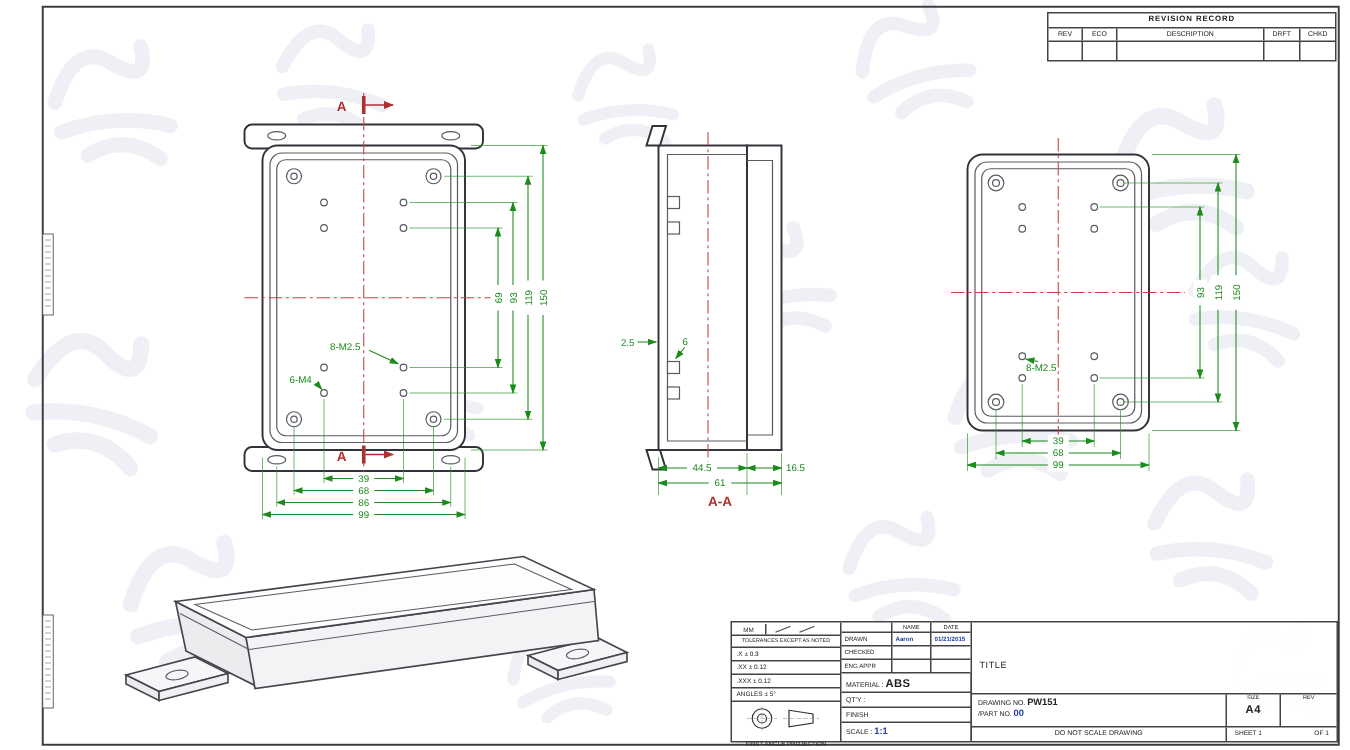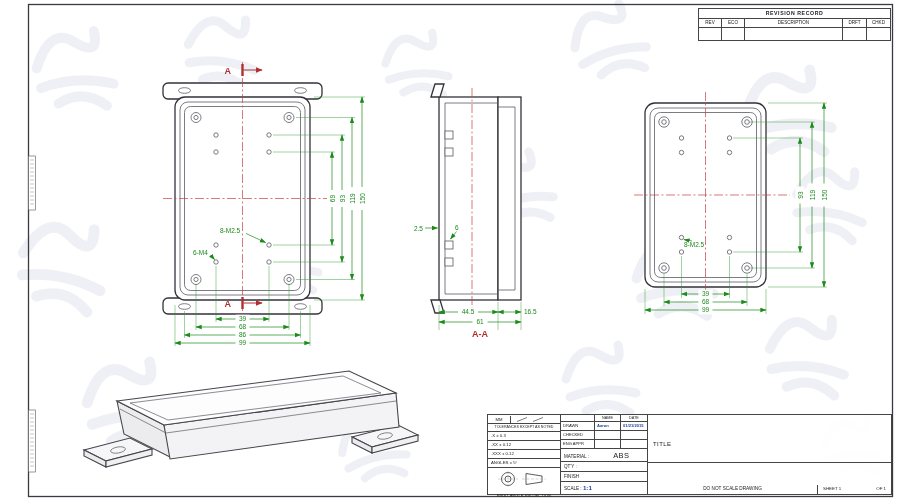--- a/index.html
+++ b/index.html
@@ -68,21 +68,21 @@
   .drow{left:160px;top:48px;width:243px;height:22px;border-bottom:1px solid #444;display:flex;}
   .dwg{width:170px;border-right:1px solid #444;padding:2px 0 0 4px;box-sizing:border-box;}
   .szc{width:36px;border-right:1px solid #444;text-align:center;box-sizing:border-box;}
   .rvc{flex:1;text-align:center;}
   .small-hd{font-size:3.7px;display:block;line-height:5px;}
   .nrow{left:160px;top:70px;width:243px;height:9px;display:flex;line-height:8px;}
   .note-c{width:170px;border-right:1px solid #444;text-align:center;font-size:4.7px;box-sizing:border-box;}
   .sheet-c{flex:1;display:flex;justify-content:space-between;padding:0 5px;font-size:4.4px;}
   .lab{font-size:4.6px;}
   .val-blue{color:#1f3f9e;font-weight:bold;}
-  .val-big{font-size:7.5px;font-weight:normal;letter-spacing:0.3px;margin-left:23px;}
+  .val-big{font-size:7.5px;font-weight:bold;letter-spacing:0.3px;}
   .val-mid{font-size:6.2px;font-weight:bold;}
 </style>
 </head>
 <body>
 
 <div class="page">
 
 <svg class="canvas" width="900" height="500" viewBox="0 0 900 500">
   <defs>
     <marker id="mG" viewBox="0 0 10 10" refX="9" refY="5" markerWidth="9" markerHeight="9" orient="auto-start-reverse">
@@ -367,20 +367,39 @@
   </div>
   <div class="tb scl">
     <span class="lab">SCALE :</span>
     <span class="val-mid val-blue">1:1</span>
   </div>
 
   <div class="tb tbox">
     <div class="tlabel">TITLE</div>
   </div>
 
+  <div class="tb drow">
+    <div class="dwg">
+      <div>
+        <span class="lab">DRAWING NO.</span>
+        <span class="val-mid">PW151</span>
+      </div>
+      <div>
+        <span class="lab">/PART NO.</span>
+        <span class="val-mid val-blue">00</span>
+      </div>
+    </div>
+    <div class="szc">
+      <span class="small-hd">SIZE</span>
+      <span class="val-big">A4</span>
+    </div>
+    <div class="rvc">
+      <span class="small-hd">REV</span>
+    </div>
+  </div>
 
   <div class="tb nrow">
     <div class="note-c">DO NOT SCALE DRAWING</div>
     <div class="sheet-c">
       <span>SHEET 1</span>
       <span>OF 1</span>
     </div>
   </div>
 
 </div>

